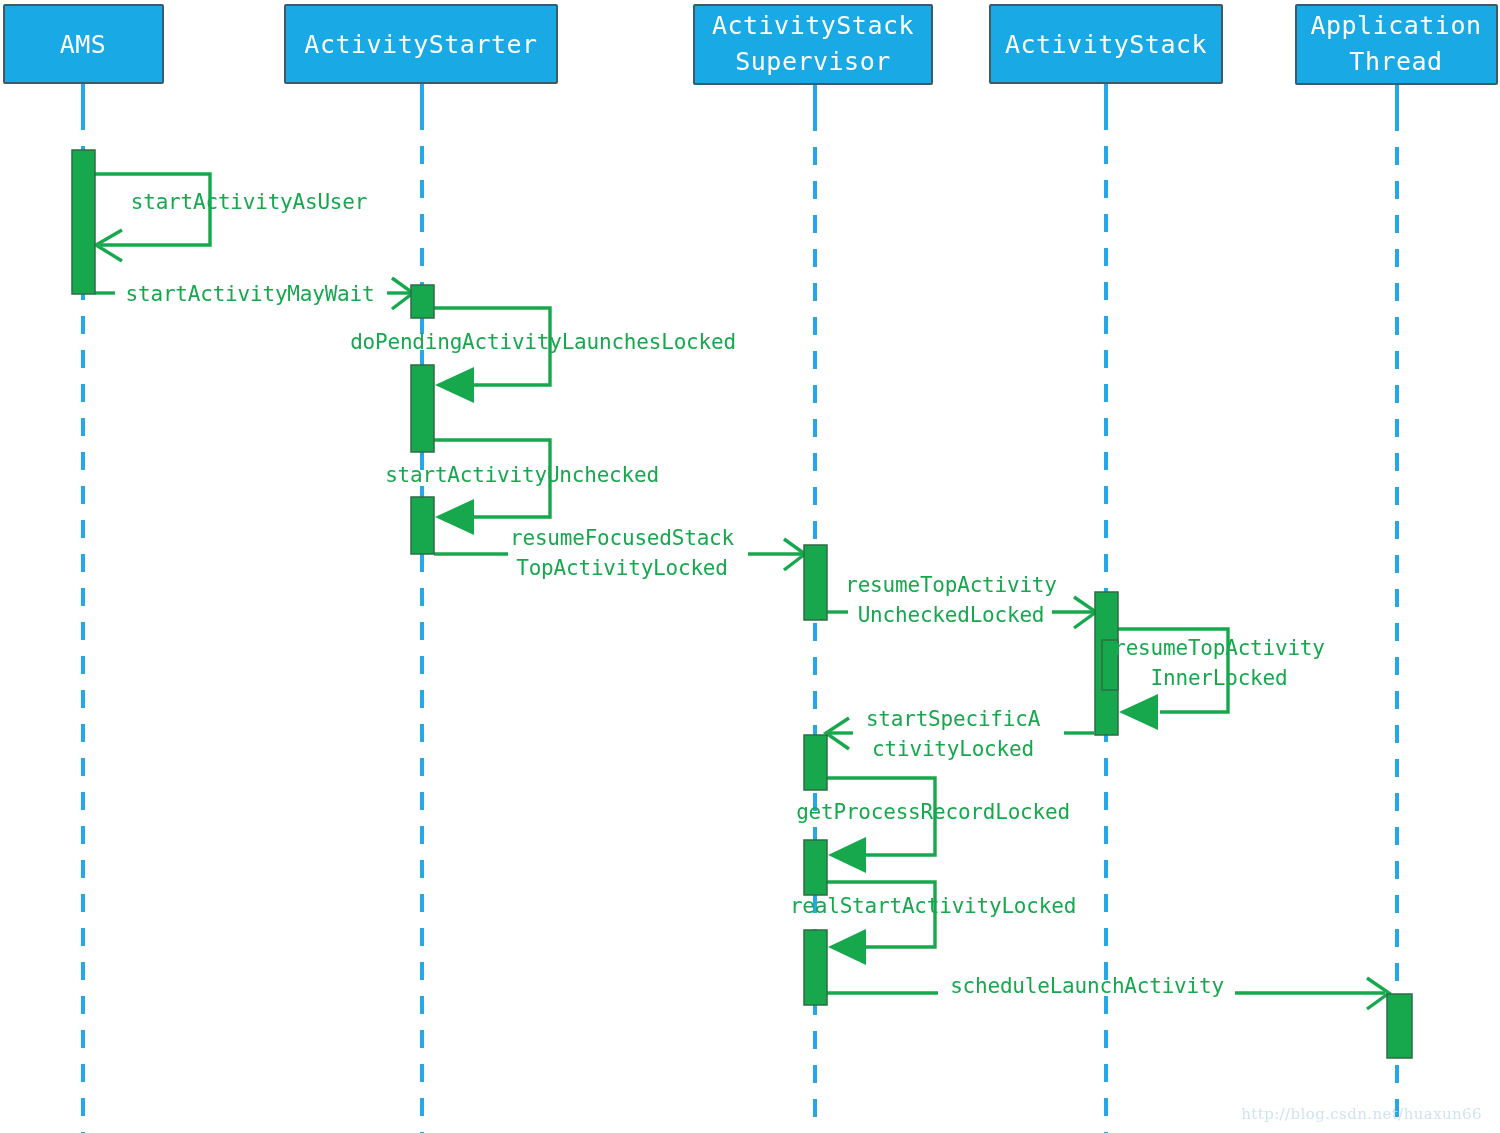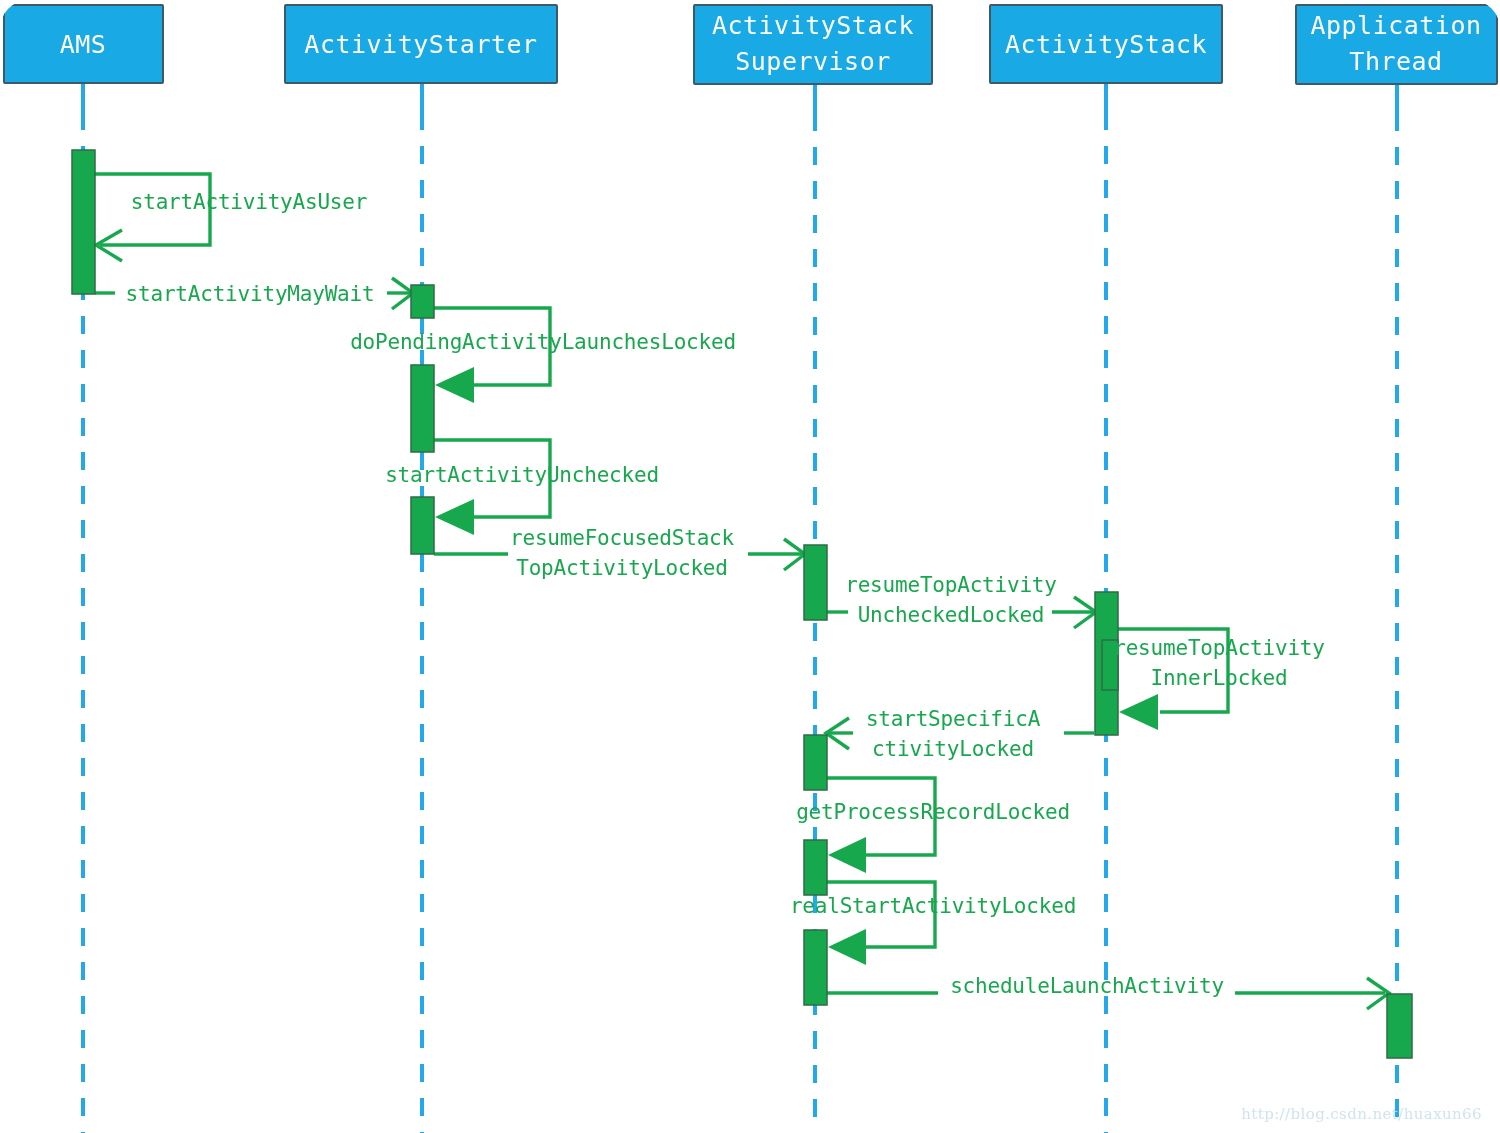--- a/index.html
+++ b/index.html
@@ -7,21 +7,20 @@
     padding: 0;
     background: #ffffff;
   }
   #canvas-wrap {
     position: relative;
     width: 1500px;
     height: 1133px;
     background: #ffffff;
     font-family: "DejaVu Sans Mono", monospace;
     overflow: hidden;
-    border-radius: 29px;
   }
   svg#diagram {
     display: block;
     width: 1500px;
     height: 1133px;
   }
   .lifeline-box-rect {
     fill: #19a9e5;
     stroke: #3d5a66;
     stroke-width: 2;

